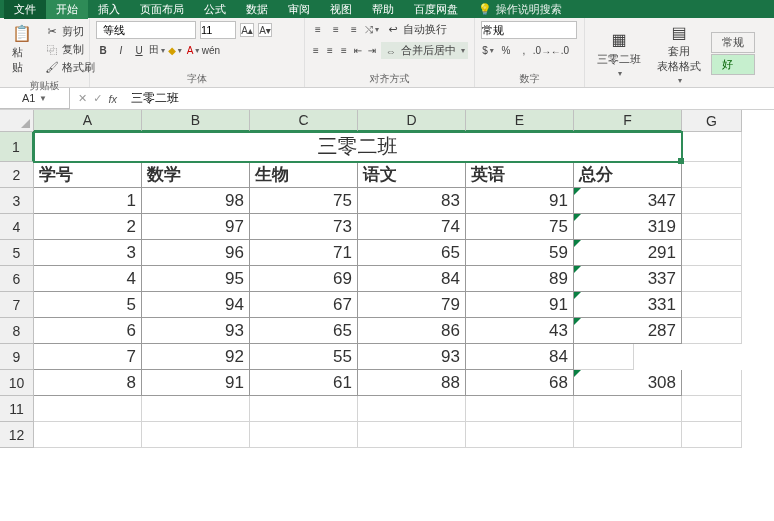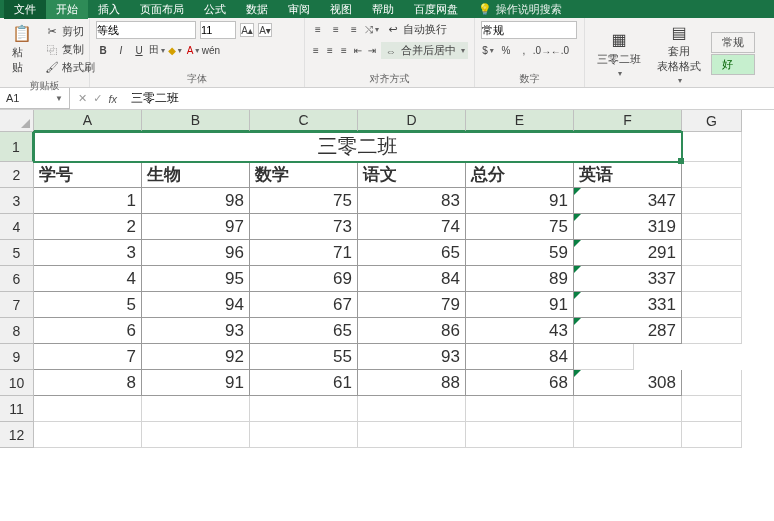--- a/index.html
+++ b/index.html
@@ -16,29 +16,29 @@
   .ribbon { background: #f3f2f1; height: 70px; display: flex; border-bottom: 1px solid #d0d0d0; font-size: 11px; color: #444; }
   .group { border-right: 1px solid #e0e0e0; padding: 3px 6px 1px 6px; display: flex; flex-direction: column; justify-content: space-between; }
   .group-label { text-align: center; font-size: 10px; color: #666; padding-top: 2px; }
   .vstack { display: flex; flex-direction: column; gap: 1px; }
   .hstack { display: flex; align-items: center; gap: 4px; }
   .btn { display: flex; align-items: center; gap: 3px; padding: 1px 3px; cursor: pointer; white-space: nowrap; }
   .icon-box { width: 14px; height: 14px; display: inline-flex; align-items: center; justify-content: center; font-size: 11px; }
   .bigbtn { display: flex; flex-direction: column; align-items: center; justify-content: center; padding: 2px 6px; cursor: pointer; gap: 2px; }
   .bigicon { width: 20px; height: 20px; display:flex; align-items:center; justify-content:center; font-size: 16px; }
   select, input.combo { font-size: 11px; border: 1px solid #c0c0c0; background: #fff; height: 18px; }
-  .font-name { width: 100px; }
+  .font-name { width: 100px; padding-left: 6px; }
   .font-size { width: 36px; }
   .mini { width: 14px; height: 14px; border: 1px solid #c0c0c0; display: inline-flex; align-items: center; justify-content: center; font-size: 10px; background: #fff; cursor: pointer; }
   .mini.noborder { border: none; background: transparent; }
   .dd::after { content: "▾"; font-size: 8px; margin-left: 2px; color: #666; }
   
   
   .formula-bar { display: flex; align-items: center; border-bottom: 1px solid #d0d0d0; height: 22px; background: #fff; }
-  .name-box { width: 70px; border: 1px solid #c0c0c0; border-left: none; border-top: none; height: 100%; padding: 2px 6px; font-size: 11px; display: flex; align-items: center; justify-content: space-between; }
+  .name-box { width: 70px; border: 1px solid #c0c0c0; border-left: none; border-top: none; height: 100%; padding: 2px 22px; font-size: 11px; display: flex; align-items: center; justify-content: space-between; }
   .name-box .arrow { font-size: 8px; color: #666; }
   .fb-btns { display: flex; align-items: center; gap: 6px; padding: 0 8px; color: #999; }
   .fb-btns span { cursor: pointer; font-size: 11px; }
   .fx { font-style: italic; color: #555; font-size: 11px; }
   .fb-input { flex: 1; border: none; outline: none; font-size: 12px; padding: 2px 6px; }
   
   
   .grid-wrap { position: relative; font-size: 12px; }
   .corner { position: absolute; left: 0; top: 0; width: 34px; height: 22px; background: #f0f0f0; border-right: 1px solid #c0c0c0; border-bottom: 1px solid #c0c0c0; }
   .corner::before { content:""; position:absolute; right:3px; bottom:3px; width:0;height:0;border-style:solid;border-width:0 0 9px 9px;border-color:transparent transparent #b0b0b0 transparent;}
@@ -212,25 +212,25 @@
     </div>
   <div id="rows">
       <div class="row tall">
         <div class="rowhead sel" style="height:30px">1</div>
         <div class="cell merged-title active-cell" style="width:648px">三零二班</div>
         <div class="cell blank" style="width:60px;height:30px"></div>
       </div>
       <div class="row">
         <div class="rowhead" style="height:26px">2</div>
         <div class="cell header-row">学号</div>
+        <div class="cell header-row">数学</div>
         <div class="cell header-row">生物</div>
-        <div class="cell header-row">数学</div>
         <div class="cell header-row">语文</div>
+        <div class="cell header-row">英语</div>
         <div class="cell header-row">总分</div>
-        <div class="cell header-row">英语</div>
         <div class="cell blank" style="width:60px"></div>
       </div>
       <div class="row">
         <div class="rowhead" style="height:26px">3</div>
         <div class="cell num">1</div>
         <div class="cell num">98</div>
         <div class="cell num">75</div>
         <div class="cell num">83</div>
         <div class="cell num">91</div>
         <div class="cell num tri-flag">347</div>

